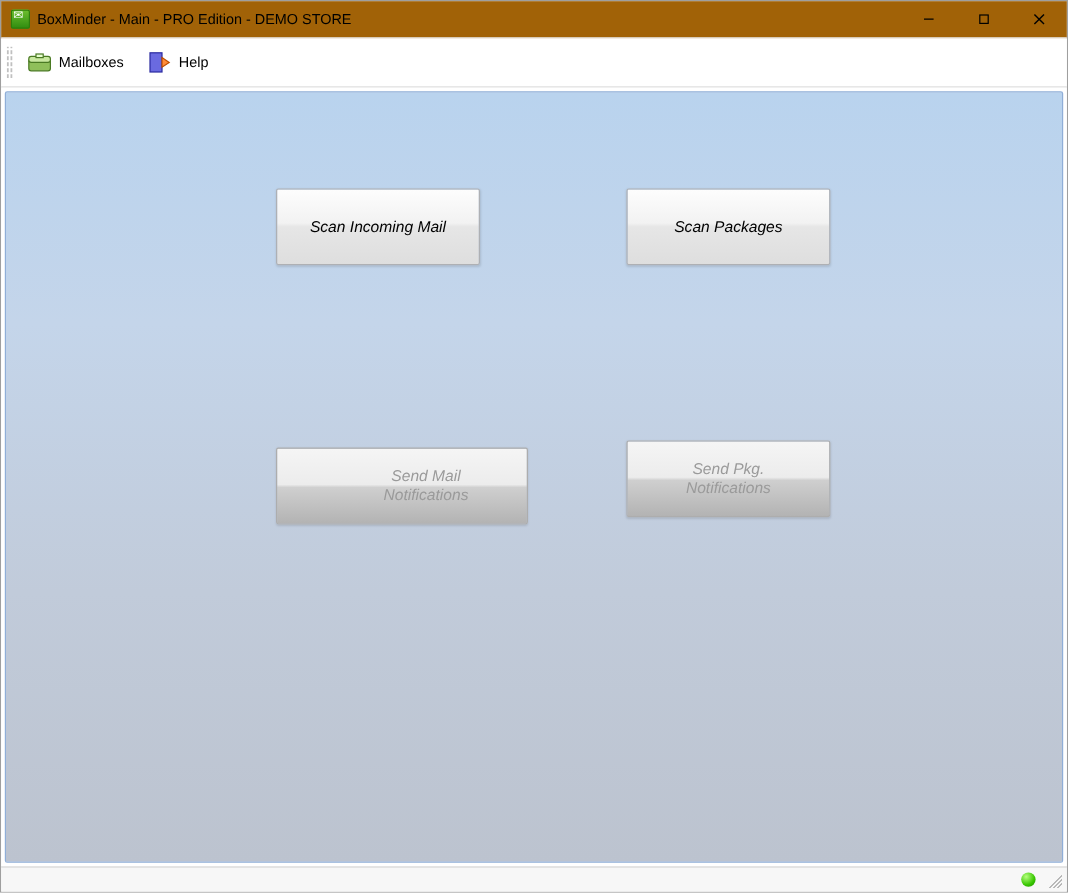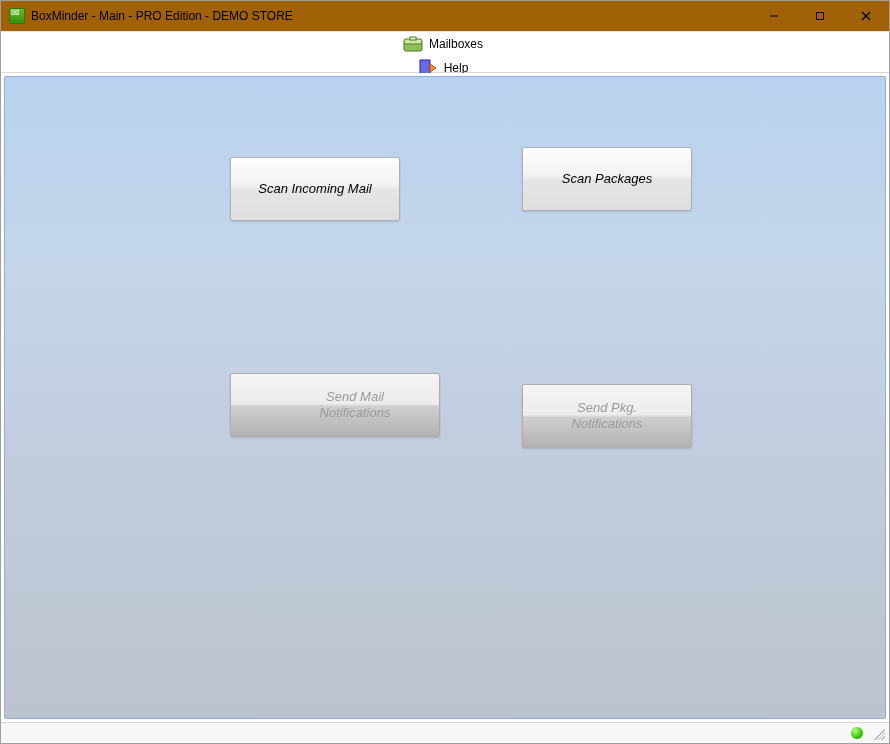--- a/index.html
+++ b/index.html
@@ -81,21 +81,20 @@
   }
 
   
   .toolbar {
     height: 40px;
     background: #ffffff;
     border-bottom: 1px solid #d8d8d8;
     display: flex;
     align-items: center;
     padding-left: 4px;
-    flex-direction: column;
   }
   .grip {
     width: 6px;
     height: 26px;
     margin-right: 6px;
     background-image: radial-gradient(#c0c0c0 1px, transparent 1px);
     background-size: 3px 5px;
     background-position: 0 2px;
   }
   .tool-btn {
@@ -232,30 +231,30 @@
     </div>
   </div>
 
   <div class="client">
     <div class="panel">
 
       <div class="big-btn" style="left:225px; top:80px;">
         <span>Scan Incoming Mail</span>
       </div>
 
-      <div class="big-btn" style="left:517px; top:70px;text-align:right;">
+      <div class="big-btn" style="left:517px; top:80px;text-align:right;">
         <span>Scan Packages</span>
       </div>
 
       <div class="big-btn disabled" style="left:225px; top:296px;padding-left:40px;">
         <span>Send Mail</span>
         <span>Notifications</span>
       </div>
 
-      <div class="big-btn disabled" style="left:517px; top:307px;">
+      <div class="big-btn disabled" style="left:517px; top:290px;">
         <span>Send Pkg.</span>
         <span>Notifications</span>
       </div>
 
     </div>
   </div>
 
   <div class="statusbar">
     <div class="status-dot" title="online"></div>
     <div class="size-grip"></div>

